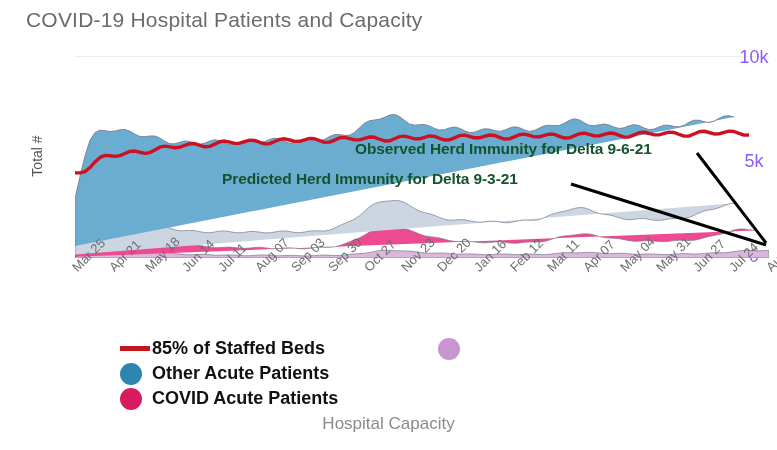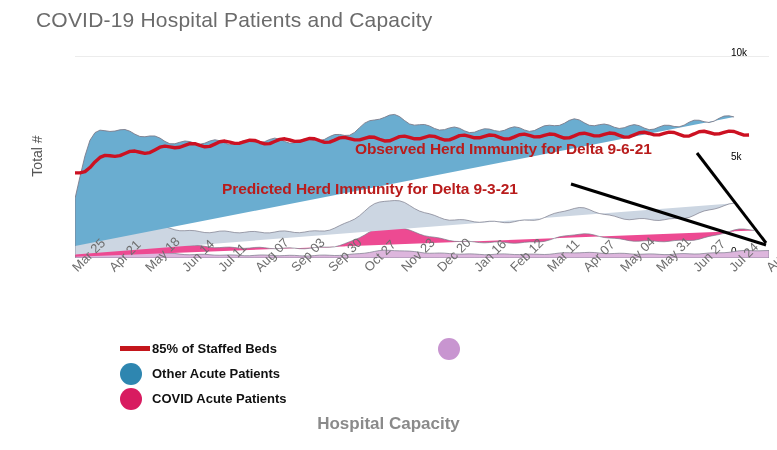--- a/index.html
+++ b/index.html
@@ -6,38 +6,38 @@
   body{
     width:777px;height:450px;
     background:#ffffff;
     font-family:"Liberation Sans", sans-serif;
     overflow:hidden;
     position:relative;
   }
   #root{position:relative;width:777px;height:450px;}
 
   .chart-title{
-    position:absolute;left:36px;top:8px;
+    position:absolute;left:26px;top:8px;
     font-size:21px;color:#6b6b6b;font-weight:400;
     letter-spacing:.2px;white-space:nowrap;text-align:center;
   }
 
   .ylabel{
     position:absolute;
     left:-8px;top:148px;
     width:90px;text-align:center;
     transform:rotate(-90deg);
     transform-origin:center center;
     font-size:14px;color:#555;
   }
 
   .ytick{
     position:absolute;right:0;
-    font-size:10px;color:#000000;
-    text-align:left;width:46px;
+    font-size:18px;color:#8b5cf6;
+    text-align:center;width:46px;
   }
   .ytick.t10k{top:47px;}
   .ytick.t5k{top:151px;}
   .ytick.t0{top:246px;}
 
   #plot{
     position:absolute;
     left:75px;top:56px;
     width:694px;height:202px;
   }
@@ -52,26 +52,26 @@
   .xtick{
     position:absolute;
     font-size:13px;color:#6e6e6e;
     white-space:nowrap;
     transform:rotate(-45deg);
     transform-origin:left top;
   }
 
   .annot{
     position:absolute;
-    font-size:15.5px;font-weight:bold;color:#b91c1c;
+    font-size:15.5px;font-weight:bold;color:#14532d;
     white-space:nowrap;
     letter-spacing:-.1px;
   }
   #annot-observed{left:355px;top:140px;}
-  #annot-predicted{left:222px;top:180px;}
+  #annot-predicted{left:222px;top:170px;}
 
   #leaders{position:absolute;left:0;top:0;width:777px;height:450px;pointer-events:none;}
 
   .legend{
     position:absolute;left:120px;top:336px;
     width:560px;height:76px;
   }
   .legend-col{position:absolute;top:0;}
   .legend-col.left{left:0;}
   .legend-col.right{left:318px;}
@@ -81,26 +81,26 @@
   }
   .swatch{
     width:22px;height:22px;border-radius:50%;
     margin-right:10px;flex:0 0 auto;
   }
   .swatch.line{
     height:0;border-top:5px solid #c4161c;border-radius:0;
     width:30px;margin-right:2px;
   }
   .legend-label{
-    font-size:13px;font-weight:bold;color:#111;white-space:nowrap;
+    font-size:18px;font-weight:bold;color:#111;white-space:nowrap;
   }
 
   .caption{
     position:absolute;left:0;top:414px;width:777px;
-    text-align:center;font-size:17px;color:#8a8a8a;font-weight:bold;
+    text-align:center;font-size:17px;color:#8a8a8a;
   }
 </style>
 </head>
 <body>
 
 <div id="root">
 
   <div class="chart-title">COVID-19 Hospital Patients and Capacity</div>
 
   <div class="gridline-10k"></div>

